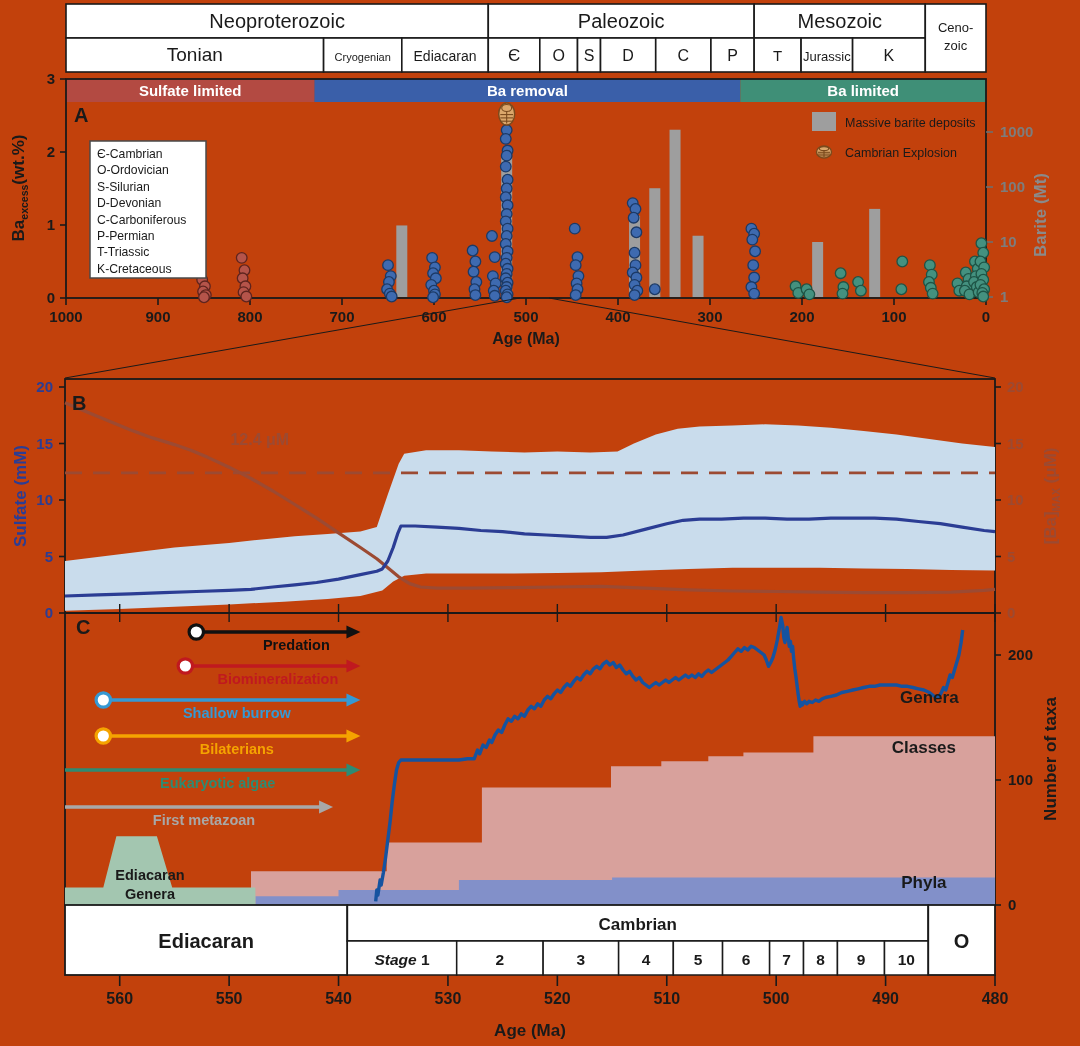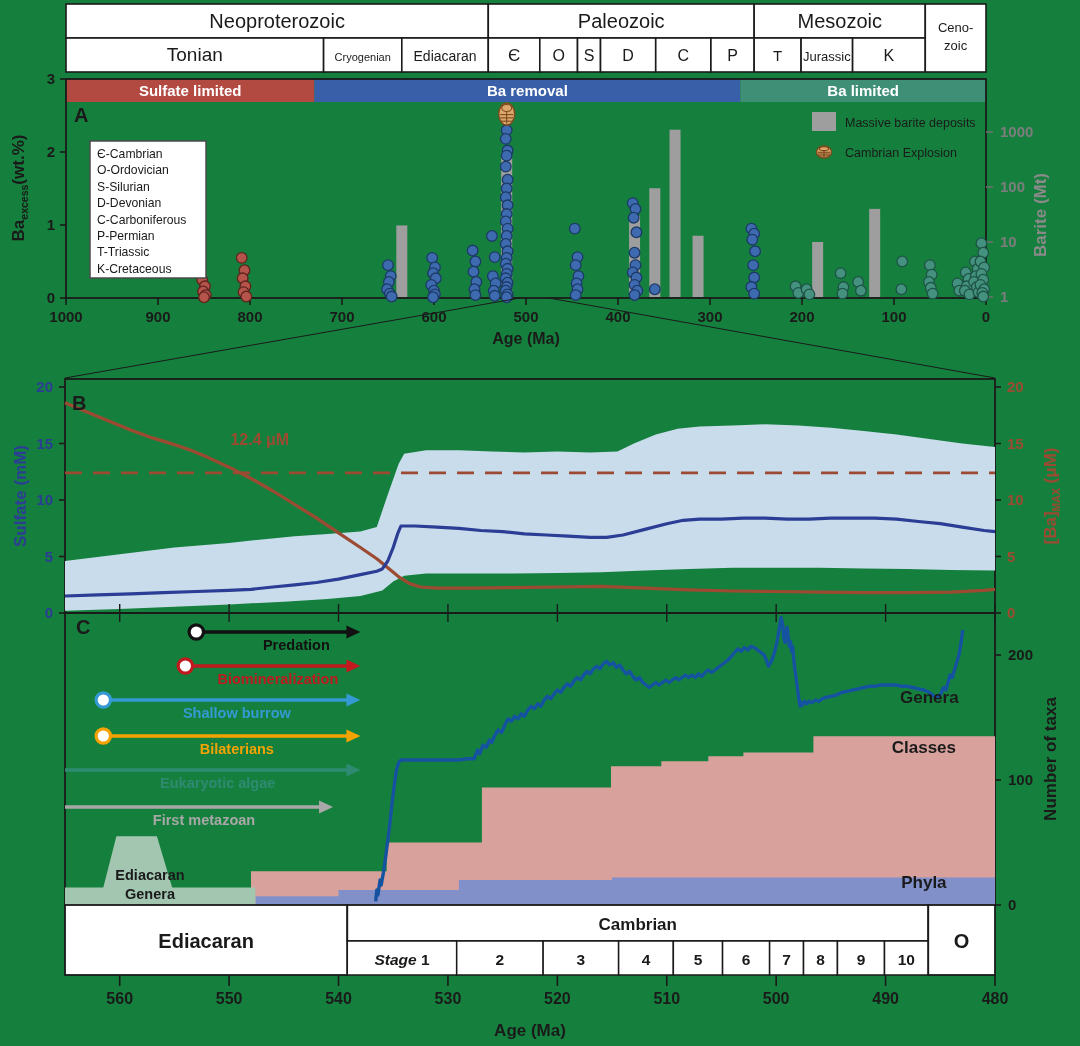--- a/index.html
+++ b/index.html
@@ -1,16 +1,16 @@
 <!DOCTYPE html>
 <html><head>
 <meta charset="utf-8">
 <style>
   html,body{margin:0;padding:0;background:#ffffff;}
-  #fig{position:relative;width:1080px;height:1046px;background:#15803d;overflow:hidden;
+  #fig{position:relative;width:1080px;height:1046px;background:#c2410c;overflow:hidden;
        font-family:"Liberation Sans", sans-serif;}
   #chart{position:absolute;left:0;top:0;}
   .panel-letter{position:absolute;font:bold 20px "Liberation Sans",sans-serif;color:#1a1a1a;}
   #pl-a{left:74px;top:104px;}
   #pl-b{left:72px;top:392px;}
   #pl-c{left:76px;top:616px;}
 </style>
 </head>
 <body>
 

